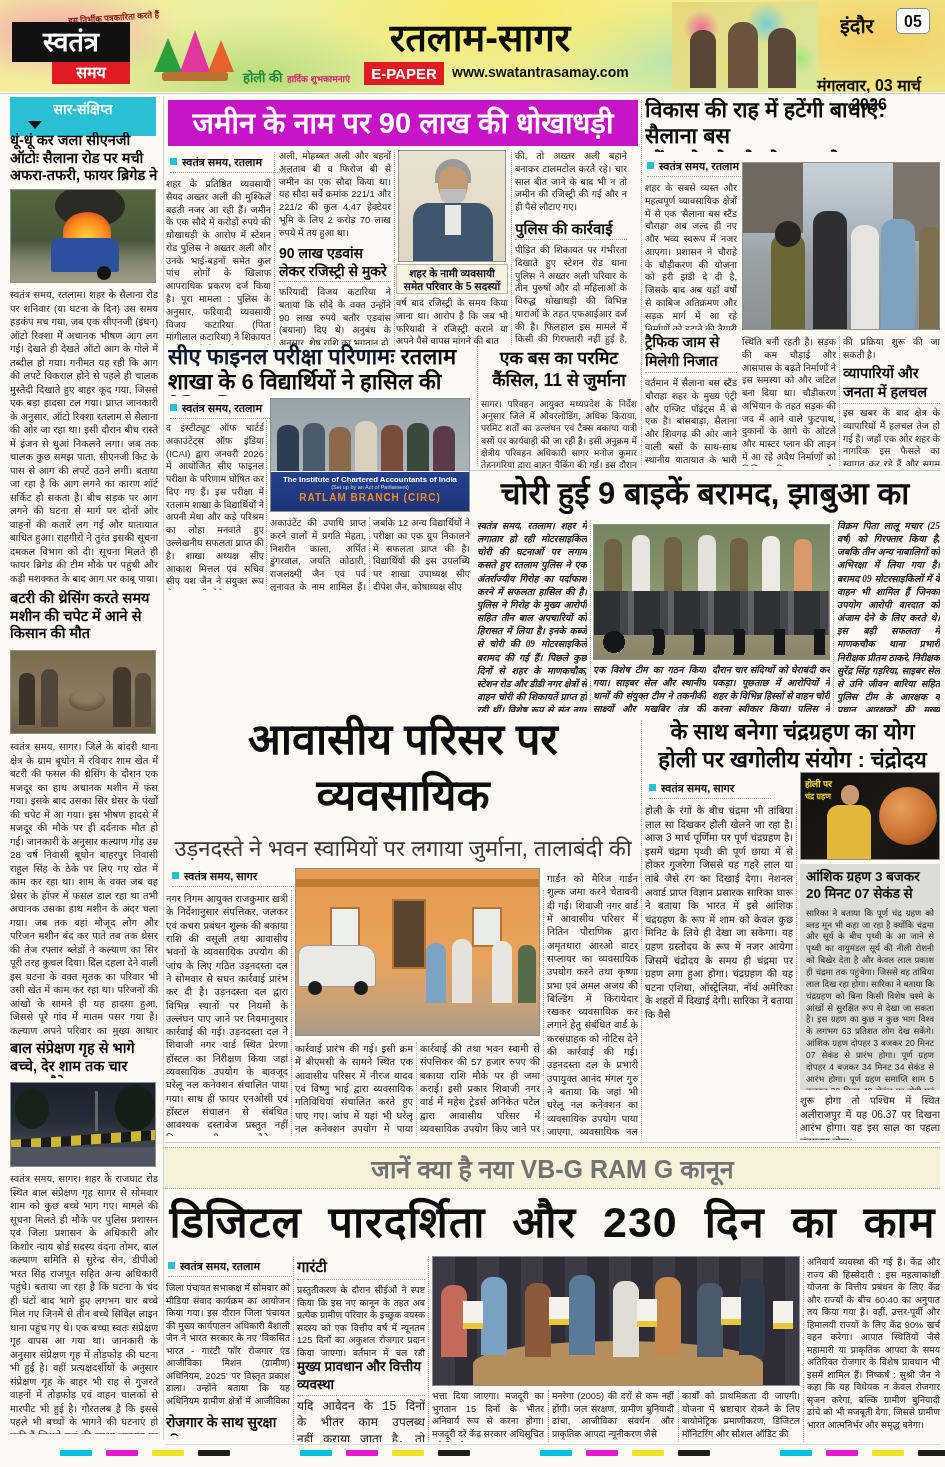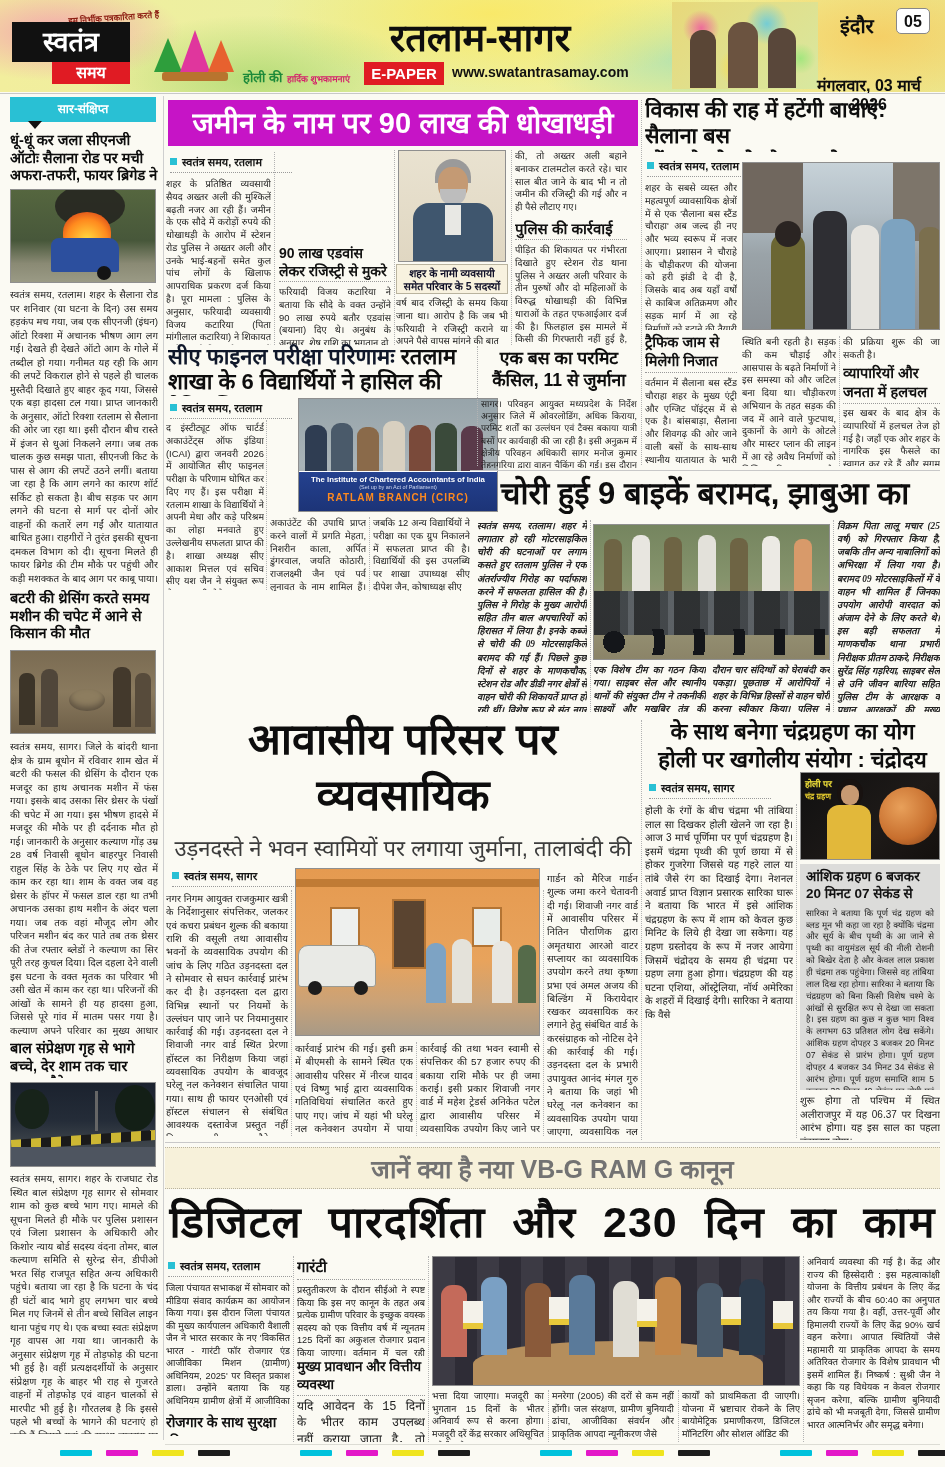--- a/index.html
+++ b/index.html
@@ -72,22 +72,22 @@
     </div>
     <div class="abs hl" style="left:840px;top:12px;width:48px;font-size:20px;">इंदौर</div>
     <div class="abs" style="left:896px;top:8px;width:34px;height:26px;background:#fff;border:1px solid #888;border-radius:5px;
                 font-weight:bold;font-size:16px;text-align:center;line-height:26px;color:#111;">05</div>
     <div class="abs hl" style="left:800px;top:74px;width:138px;font-size:16px;text-align:center;">मंगलवार, 03 मार्च 2026</div>
   </div>
   <div class="abs hsep" style="left:0;top:93px;width:945px;"></div>
 
   <div class="abs" style="left:163px;top:96px;width:0;height:1344px;border-left:1px solid #cfcfcf;"></div>
 
-  <div class="abs" style="left:10px;top:97px;width:146px;height:25px;background:#29c0d4;color:#fff;font-weight:bold;
-              font-size:12px;text-align:center;line-height:24px;">सार-संक्षिप्त</div>
+  <div class="abs" style="left:10px;top:97px;width:146px;height:39px;background:#29c0d4;color:#fff;font-weight:bold;
+              font-size:14px;text-align:center;line-height:24px;">सार-संक्षिप्त</div>
   <div class="abs" style="left:28px;top:121px;width:0;height:0;border-left:7px solid transparent;border-right:7px solid transparent;border-top:8px solid #111;"></div>
 
   <div class="abs hl" style="left:10px;top:132px;width:148px;height:54px;font-size:14.5px;line-height:1.22;">धूं-धूं कर जला सीएनजी ऑटोः सैलाना रोड पर मची अफरा-तफरी, फायर ब्रिगेड ने पाया काबू</div>
   <div class="abs photo" style="left:10px;top:189px;width:146px;height:94px;background:linear-gradient(180deg,#55663f 0%,#47573a 55%,#8a8a74 80%,#9a9a85 100%);">
     <div class="abs" style="left:44px;top:-6px;width:70px;height:44px;background:#23221f;border-radius:50%;opacity:.85;"></div>
     <div class="abs" style="left:52px;top:22px;width:48px;height:40px;background:radial-gradient(circle at 50% 70%,#ffdc40,#ff8a1e 55%,#d8481a 85%);border-radius:50% 50% 40% 40%;"></div>
     <div class="abs" style="left:40px;top:48px;width:68px;height:34px;background:#2c4f9e;border-radius:8px 10px 2px 2px;"></div>
     <div class="abs" style="left:50px;top:76px;width:14px;height:14px;background:#14141
 
 4;border-radius:50%;"></div>
@@ -117,20 +117,21 @@
   <div class="abs stxt" style="left:10px;top:1172px;width:148px;height:262px;font-size:9.8px;">स्वतंत्र समय, सागर। शहर के राजघाट रोड स्थित बाल संप्रेक्षण गृह सागर से सोमवार शाम को कुछ बच्चे भाग गए। मामले की सूचना मिलते ही मौके पर पुलिस प्रशासन एवं जिला प्रशासन के अधिकारी और किशोर न्याय बोर्ड सदस्य वंदना तोमर, बाल कल्याण समिति से सुरेन्द्र सेन, डीपीओ भरत सिंह राजपूत सहित अन्य अधिकारी पहुंचे। बताया जा रहा है कि घटना के चंद ही घंटों बाद भागे हुए लगभग चार बच्चे मिल गए जिनमें से तीन बच्चे सिविल लाइन थाना पहुंच गए थे। एक बच्चा स्वतः संप्रेक्षण गृह वापस आ गया था। जानकारी के अनुसार संप्रेक्षण गृह में तोड़फोड़ की घटना भी हुई है। वहीं प्रत्यक्षदर्शीयों के अनुसार संप्रेक्षण गृह के बाहर भी राह से गुजरते वाहनों में तोड़फोड़ एवं वाहन चालकों से मारपीट भी हुई है। गौरतलब है कि इससे पहले भी बच्चों के भागने की घटनाएं हो चुकी हैं जिससे यहां की सुरक्षा व्यवस्था पर सवाल उठ रहे हैं। मौके पर पुलिस अधिकारी एवं संबंधित विभाग के अधिकारियों द्वारा जांच पड़ताल की जा रही है।</div>
 
   <div class="abs" style="left:168px;top:100px;width:470px;height:46px;background:#c614c6;color:#fff;font-weight:bold;
               font-size:29px;text-align:center;line-height:46px;overflow:hidden;">जमीन के नाम पर 90 लाख की धोखाधड़ी</div>
   <div class="abs byline" style="left:170px;top:154px;width:122px;">
     <span class="bysq"></span>
     <span>स्वतंत्र समय, रतलाम</span>
   </div>
   <div class="abs jtxt" style="left:166px;top:178px;width:105px;height:167px;font-size:9.4px;">शहर के प्रतिष्ठित व्यवसायी सैयद अख्तर अली की मुश्किलें बढ़ती नजर आ रही हैं। जमीन के एक सौदे में करोड़ों रुपये की धोखाधड़ी के आरोप में स्टेशन रोड पुलिस ने अख्तर अली और उनके भाई-बहनों समेत कुल पांच लोगों के खिलाफ आपराधिक प्रकरण दर्ज किया है। पूरा मामला : पुलिस के अनुसार, फरियादी व्यवसायी विजय कटारिया (पिता मांगीलाल कटारिया) ने शिकायत दर्ज कराई कि वर्ष 2021 में उन्होंने आरोपी अख्तर अली, उनके भाइयों अफसर</div>
   <div class="abs vsep" style="left:274px;top:152px;height:193px;"></div>
+  <div class="abs jtxt" style="left:279px;top:150px;width:112px;height:92px;font-size:9.4px;">अली, मोहब्बत अली और बहनों अलताब बी व फिरोज बी से जमीन का एक सौदा किया था। यह सौदा सर्वे क्रमांक 221/1 और 221/2 की कुल 4.47 हेक्टेयर भूमि के लिए 2 करोड़ 70 लाख रुपये में तय हुआ था।</div>
   <div class="abs subhead" style="left:279px;top:244px;width:112px;height:38px;font-size:14px;line-height:1.3;">90 लाख एडवांस लेकर रजिस्ट्री से मुकरे</div>
   <div class="abs jtxt" style="left:279px;top:286px;width:112px;height:59px;font-size:9.4px;">फरियादी विजय कटारिया ने बताया कि सौदे के वक्त उन्होंने 90 लाख रुपये बतौर एडवांस (बयाना) दिए थे। अनुबंध के अनुसार, शेष राशि का भुगतान दो</div>
   <div class="abs vsep" style="left:394px;top:150px;height:195px;"></div>
   <div class="abs photo" style="left:398px;top:150px;width:108px;height:112px;background:linear-gradient(180deg,#e9e2d0 0%,#e0d7c2 100%);">
     <div class="abs" style="left:36px;top:8px;width:36px;height:24px;background:#9a9a9a;border-radius:18px 18px 0 0;"></div>
     <div class="abs" style="left:39px;top:16px;width:30px;height:34px;background:#c49a74;border-radius:45%;"></div>
     <div class="abs" style="left:41px;top:38px;width:26px;height:16px;background:#bdbdbd;border-radius:0 0 12px 12px;"></div>
     <div class="abs" style="left:14px;top:52px;width:80px;height:60px;background:#3f566e;border-radius:16px 16px 0 0;"></div>
     <div class="abs" style="left:46px;top:54px;width:16px;height:30px;background:#e8e8e4;"></div>
   </div>
@@ -171,21 +172,21 @@
 
   <div class="abs hl" style="left:168px;top:344px;width:308px;height:52px;font-size:22px;line-height:1.15;">
     <span style="color:#0f172a;">सीए फाइनल परीक्षा परिणामः</span><span> रतलाम शाखा के 6 विद्यार्थियों ने हासिल की ऐतिहासिक सफलता</span>
   </div>
   <div class="abs byline" style="left:170px;top:400px;width:122px;">
     <span class="bysq"></span>
     <span>स्वतंत्र समय, रतलाम</span>
   </div>
   <div class="abs jtxt" style="left:166px;top:422px;width:98px;height:168px;font-size:9.4px;">द इंस्टीट्यूट ऑफ चार्टर्ड अकाउंटेंट्स ऑफ इंडिया (ICAI) द्वारा जनवरी 2026 में आयोजित सीए फाइनल परीक्षा के परिणाम घोषित कर दिए गए हैं। इस परीक्षा में रतलाम शाखा के विद्यार्थियों ने अपनी मेधा और कड़े परिश्रम का लोहा मनवाते हुए उल्लेखनीय सफलता प्राप्त की है। शाखा अध्यक्ष सीए आकाश मित्तल एवं सचिव सीए यश जैन ने संयुक्त रूप से जानकारी देते हुए बताया कि रतलाम</div>
   <div class="abs vsep" style="left:266px;top:420px;height:170px;"></div>
-  <div class="abs photo" style="left:270px;top:398px;width:200px;height:114px;background:linear-gradient(180deg,#97a4aa 0%,#aab4b8 60%,#8e999e 100%);margin-left:28px;">
+  <div class="abs photo" style="left:270px;top:398px;width:200px;height:114px;background:linear-gradient(180deg,#97a4aa 0%,#aab4b8 60%,#8e999e 100%);">
     <div class="abs" style="left:6px;top:26px;width:22px;height:48px;background:#2f3d52;border-radius:9px 9px 0 0;"></div>
     <div class="abs" style="left:32px;top:24px;width:22px;height:50px;background:#4a5a6a;border-radius:9px 9px 0 0;"></div>
     <div class="abs" style="left:58px;top:28px;width:22px;height:46px;background:#8a6a4a;border-radius:9px 9px 0 0;"></div>
     <div class="abs" style="left:84px;top:22px;width:22px;height:52px;background:#d8d0c0;border-radius:9px 9px 0 0;"></div>
     <div class="abs" style="left:110px;top:26px;width:22px;height:48px;background:#7a4a3a;border-radius:9px 9px 0 0;"></div>
     <div class="abs" style="left:136px;top:24px;width:22px;height:50px;background:#3a4a3a;border-radius:9px 9px 0 0;"></div>
     <div class="abs" style="left:162px;top:27px;width:22px;height:47px;background:#5a3a4a;border-radius:9px 9px 0 0;"></div>
     <div class="abs" style="left:0;top:72px;width:198px;height:42px;background:linear-gradient(180deg,#24418f,#1c3376);border-top:1px solid #fff;text-align:center;">
       <div style="color:#fff;font-weight:bold;font-size:7.8px;margin-top:3px;">The Institute of Chartered Accountants of India</div>
       <div style="color:#cfd8f0;font-size:5.5px;">(Set up by an Act of Parliament)</div>
@@ -268,21 +269,21 @@
          background:radial-gradient(circle at 38% 35%,#e8a05a,#c86f2e 60%,#8a4418 95%);"></div>
     <div class="abs" style="left:36px;top:6px;width:26px;height:28px;background:#181210;border-radius:50%;"></div>
     <div class="abs" style="left:40px;top:12px;width:18px;height:20px;background:#c89a72;border-radius:45%;"></div>
     <div class="abs" style="left:26px;top:32px;width:44px;height:56px;background:#e2b83a;border-radius:12px 12px 0 0;"></div>
     <div class="abs" style="left:4px;top:4px;">
       <div style="color:#f2e23a;font-weight:bold;font-size:9px;">होली पर</div>
       <div style="color:#e8cf2e;font-weight:bold;font-size:8px;">चंद्र ग्रहण</div>
     </div>
   </div>
   <div class="abs" style="left:800px;top:864px;width:140px;height:226px;background:#dcdcda;padding:5px 6px;box-sizing:border-box;overflow:hidden;">
-    <div class="abs-none" style="font-weight:bold;font-size:13.5px;line-height:1.25;color:#111;">आंशिक ग्रहण 6 बजकर 20 मिनट 07 सेकंड से</div>
+    <div class="abs-none" style="font-weight:bold;font-size:13.5px;line-height:1.25;color:#111;">आंशिक ग्रहण 3 बजकर 20 मिनट 07 सेकंड से</div>
     <div style="font-size:8.6px;line-height:1.38;text-align:justify;color:#222;margin-top:5px;">सारिका ने बताया कि पूर्ण चंद्र ग्रहण को ब्लड मून भी कहा जा रहा है क्योंकि चंद्रमा और सूर्य के बीच पृथ्वी के आ जाने से पृथ्वी का वायुमंडल सूर्य की नीली रोशनी को बिखेर देता है और केवल लाल प्रकाश ही चंद्रमा तक पहुंचेगा। जिससे वह तांबिया लाल दिख रहा होगा। सारिका ने बताया कि चंद्रग्रहण को बिना किसी विशेष चश्मे के आंखों से सुरक्षित रूप से देखा जा सकता है। इस ग्रहण का कुछ न कुछ भाग विश्व के लगभग 63 प्रतिशत लोग देख सकेंगे। आंशिक ग्रहण दोपहर 3 बजकर 20 मिनट 07 सेकंड से प्रारंभ होगा। पूर्ण ग्रहण दोपहर 4 बजकर 34 मिनट 34 सेकंड से आरंभ होगा। पूर्ण ग्रहण समाप्ति शाम 5 बजकर 32 मिनट 49 सेकंड पर होगी एवं आंशिक ग्रहण समाप्ति शाम 6 बजकर 47 मिनट 15 सेकंड पर होगी। पूर्ण ग्रहण की अवधि 58 मिनट की होगी। सागर में शाम 06 बजकर 18 मिनिट पर चंद्रग्रहण प्रारंभ होगा।</div>
   </div>
   <div class="abs jtxt" style="left:800px;top:1094px;width:140px;height:46px;font-size:10px;">शुरू होगा तो पश्चिम में स्थित अलीराजपुर में यह 06.37 पर दिखना आरंभ होगा। यह इस साल का पहला चंद्रग्रहण होगा।</div>
 
   <div class="abs hsep" style="left:165px;top:1142px;width:775px;"></div>
   <div class="abs" style="left:165px;top:1147px;width:775px;height:42px;background:#f7f1da;border-top:1px dotted #b9b39e;border-bottom:1px dotted #b9b39e;
               font-weight:bold;font-size:25px;text-align:center;line-height:42px;color:#737373;overflow:hidden;">जानें क्या है नया VB-G RAM G कानून</div>
   <div class="abs hl" style="left:165px;top:1192px;width:775px;height:60px;font-size:43px;line-height:60px;text-align:center;word-spacing:14px;letter-spacing:1px;">डिजिटल पारदर्शिता और 230 दिन का काम</div>
 
   <div class="abs byline" style="left:168px;top:1258px;width:124px;">

